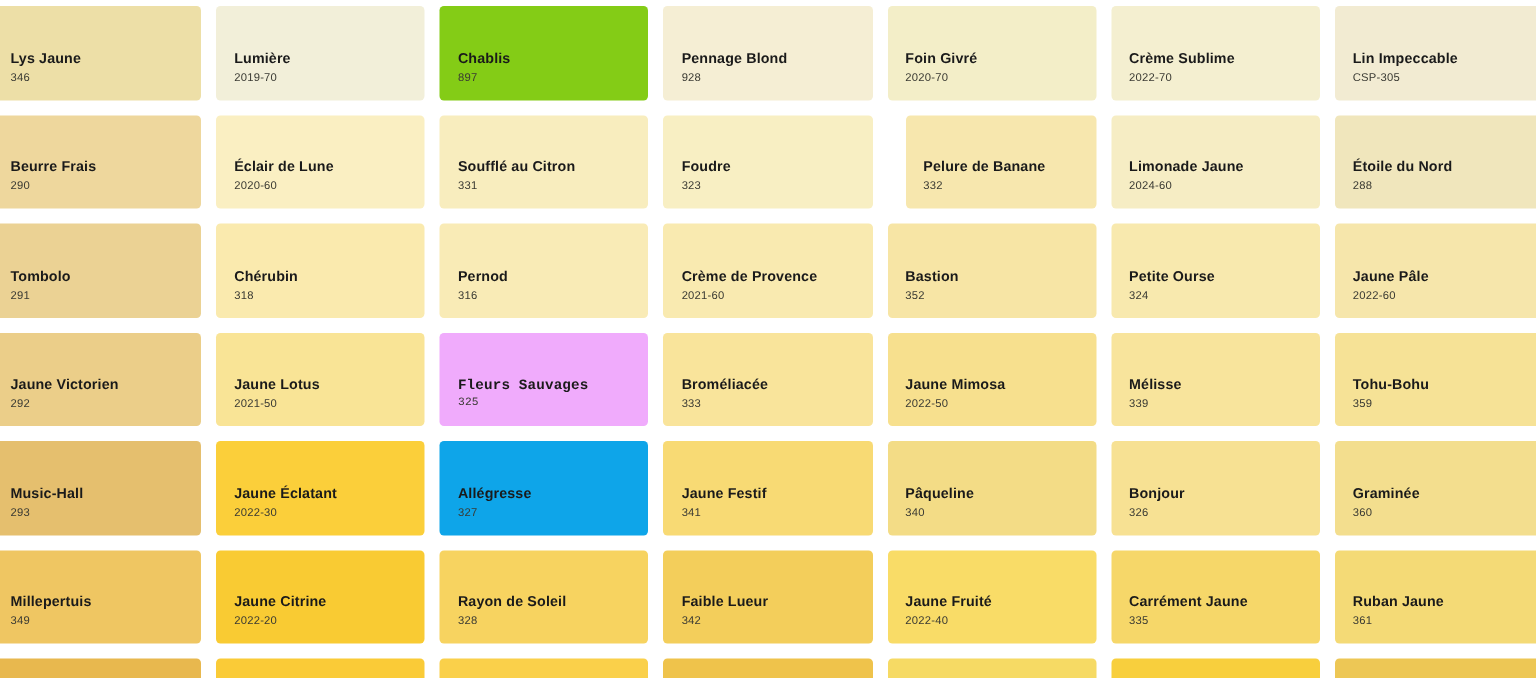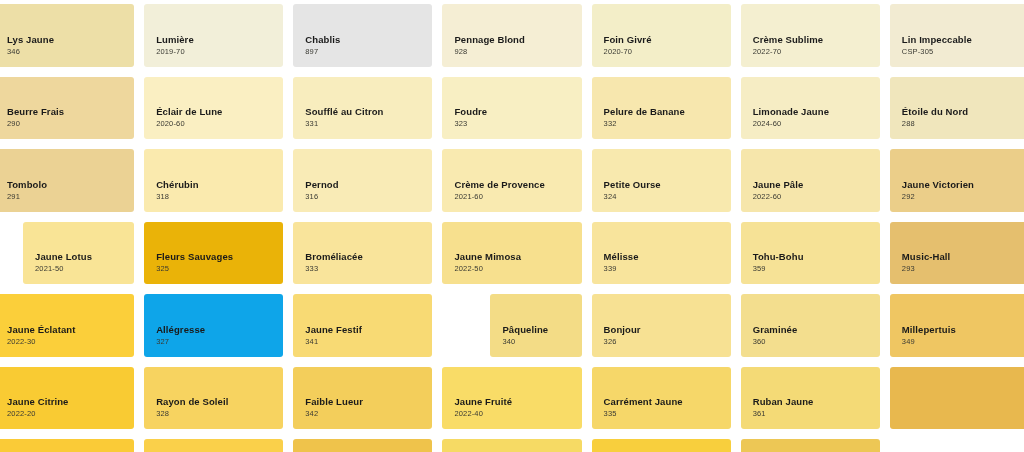--- a/index.html
+++ b/index.html
@@ -63,21 +63,21 @@
         <div class="swatch-name">Lys Jaune</div>
         <div class="swatch-code">346</div>
       </div>
     </div>
     <div class="swatch" style="background: rgb(242, 239, 217);">
       <div class="swatch-text">
         <div class="swatch-name">Lumière</div>
         <div class="swatch-code">2019-70</div>
       </div>
     </div>
-    <div class="swatch" style="background: #e5e5e5;">
+    <div class="swatch" style="background: #84cc16;">
       <div class="swatch-text">
         <div class="swatch-name">Chablis</div>
         <div class="swatch-code">897</div>
       </div>
     </div>
     <div class="swatch" style="background: rgb(245, 238, 212);">
       <div class="swatch-text">
         <div class="swatch-name">Pennage Blond</div>
         <div class="swatch-code">928</div>
       </div>
@@ -117,21 +117,21 @@
         <div class="swatch-name">Soufflé au Citron</div>
         <div class="swatch-code">331</div>
       </div>
     </div>
     <div class="swatch" style="background: rgb(248, 239, 195);">
       <div class="swatch-text">
         <div class="swatch-name">Foudre</div>
         <div class="swatch-code">323</div>
       </div>
     </div>
-    <div class="swatch" style="background: rgb(247, 231, 174);">
+    <div class="swatch" style="background: rgb(247, 231, 174); margin-left: 12px;">
       <div class="swatch-text">
         <div class="swatch-name">Pelure de Banane</div>
         <div class="swatch-code">332</div>
       </div>
     </div>
     <div class="swatch" style="background: rgb(246, 237, 196);">
       <div class="swatch-text">
         <div class="swatch-name">Limonade Jaune</div>
         <div class="swatch-code">2024-60</div>
       </div>
@@ -159,45 +159,51 @@
         <div class="swatch-name">Pernod</div>
         <div class="swatch-code">316</div>
       </div>
     </div>
     <div class="swatch" style="background: rgb(249, 234, 176);">
       <div class="swatch-text">
         <div class="swatch-name">Crème de Provence</div>
         <div class="swatch-code">2021-60</div>
       </div>
     </div>
+    <div class="swatch" style="background: rgb(247, 229, 165);">
+      <div class="swatch-text">
+        <div class="swatch-name">Bastion</div>
+        <div class="swatch-code">352</div>
+      </div>
+    </div>
     <div class="swatch" style="background: rgb(248, 233, 174);">
       <div class="swatch-text">
         <div class="swatch-name">Petite Ourse</div>
         <div class="swatch-code">324</div>
       </div>
     </div>
     <div class="swatch" style="background: rgb(246, 230, 171);">
       <div class="swatch-text">
         <div class="swatch-name">Jaune Pâle</div>
         <div class="swatch-code">2022-60</div>
       </div>
     </div>
     <div class="swatch" style="background: rgb(235, 206, 137);">
       <div class="swatch-text">
         <div class="swatch-name">Jaune Victorien</div>
         <div class="swatch-code">292</div>
       </div>
     </div>
-    <div class="swatch" style="background: rgb(249, 228, 150); margin-left: 28px;">
+    <div class="swatch" style="background: rgb(249, 228, 150);">
       <div class="swatch-text">
         <div class="swatch-name">Jaune Lotus</div>
         <div class="swatch-code">2021-50</div>
       </div>
     </div>
-    <div class="swatch" style="background: #eab308;">
+    <div class="swatch" style="background: #f0abfc; font-family: Liberation Mono, monospace;">
       <div class="swatch-text">
         <div class="swatch-name">Fleurs Sauvages</div>
         <div class="swatch-code">325</div>
       </div>
     </div>
     <div class="swatch" style="background: rgb(249, 228, 155);">
       <div class="swatch-text">
         <div class="swatch-name">Broméliacée</div>
         <div class="swatch-code">333</div>
       </div>
@@ -237,21 +243,21 @@
         <div class="swatch-name">Allégresse</div>
         <div class="swatch-code">327</div>
       </div>
     </div>
     <div class="swatch" style="background: rgb(248, 218, 116);">
       <div class="swatch-text">
         <div class="swatch-name">Jaune Festif</div>
         <div class="swatch-code">341</div>
       </div>
     </div>
-    <div class="swatch" style="background: rgb(243, 220, 134); margin-left: 48px;">
+    <div class="swatch" style="background: rgb(243, 220, 134);">
       <div class="swatch-text">
         <div class="swatch-name">Pâqueline</div>
         <div class="swatch-code">340</div>
       </div>
     </div>
     <div class="swatch" style="background: rgb(247, 225, 147);">
       <div class="swatch-text">
         <div class="swatch-name">Bonjour</div>
         <div class="swatch-code">326</div>
       </div>

